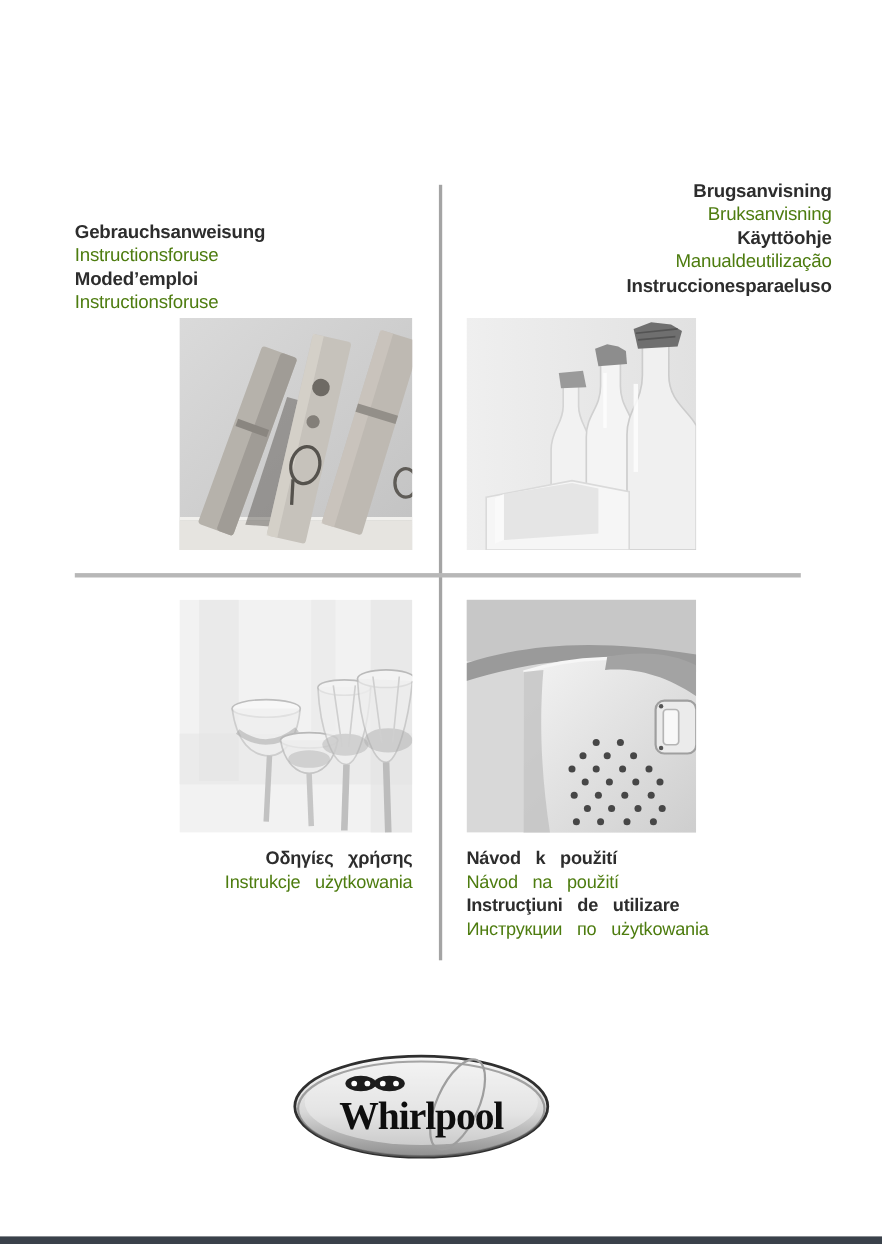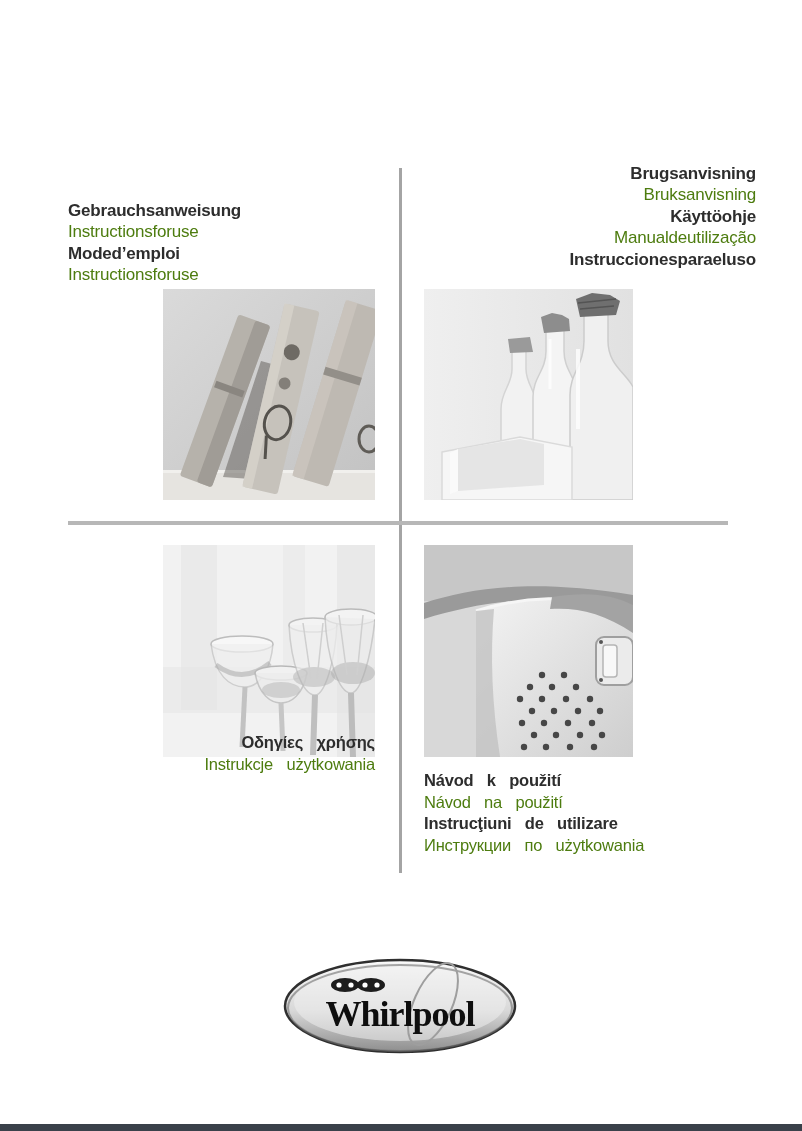--- a/index.html
+++ b/index.html
@@ -9,34 +9,34 @@
     margin:0 auto;overflow:hidden;
     font-family:"Liberation Sans",sans-serif;
   }
   
   .lang-col{position:absolute;letter-spacing:-0.2px;}
   .lang-col .ln{height:21.4px;line-height:21.4px;font-size:17px;white-space:nowrap;}
   .lang-col .bold{font-weight:700;color:#2d2d2d;}
   .lang-col .gray{font-weight:400;color:#4d7c0f;}
   .top-left{top:163px;left:68px;width:307px;text-align:left;margin-top:37px;}
   .top-right{top:163px;left:436px;width:320px;text-align:right;}
-  .bottom-left{top:732px;left:68px;width:307px;text-align:right;}
+  .bottom-left{top:770px;left:68px;width:307px;text-align:right;}
   .bottom-right{top:770px;left:424px;width:330px;text-align:left;}
   .bottom-left .ln,.bottom-right .ln{font-size:16.5px;word-spacing:9px;height:21.7px;line-height:21.7px;}
   
   .h-divider{position:absolute;left:68px;top:521px;width:660px;height:4px;background:#b7b7b7;}
   .v-divider{position:absolute;left:399px;top:168px;width:3px;height:705px;background:#a4a4a4;}
   
   .photo{position:absolute;overflow:hidden;}
   .photo-tl{left:163px;top:289px;width:212px;height:211px;}
   .photo-tr{left:424px;top:289px;width:209px;height:211px;}
   .photo-bl{left:163px;top:545px;width:212px;height:212px;}
   .photo-br{left:424px;top:545px;width:209px;height:212px;}
   
-  .logo{position:absolute;left:283px;top:958px;width:234px;height:96px;}
+  .logo{position:absolute;left:266px;top:958px;width:234px;height:96px;}
   
   .footer-bar{position:absolute;left:0;bottom:0;width:802px;height:7px;background:#3a414a;}
 </style>
 </head>
 <body>
 
 <div class="page">
 
   <div class="lang-col top-left">
     <div class="ln bold">Gebrauchsanweisung</div>

